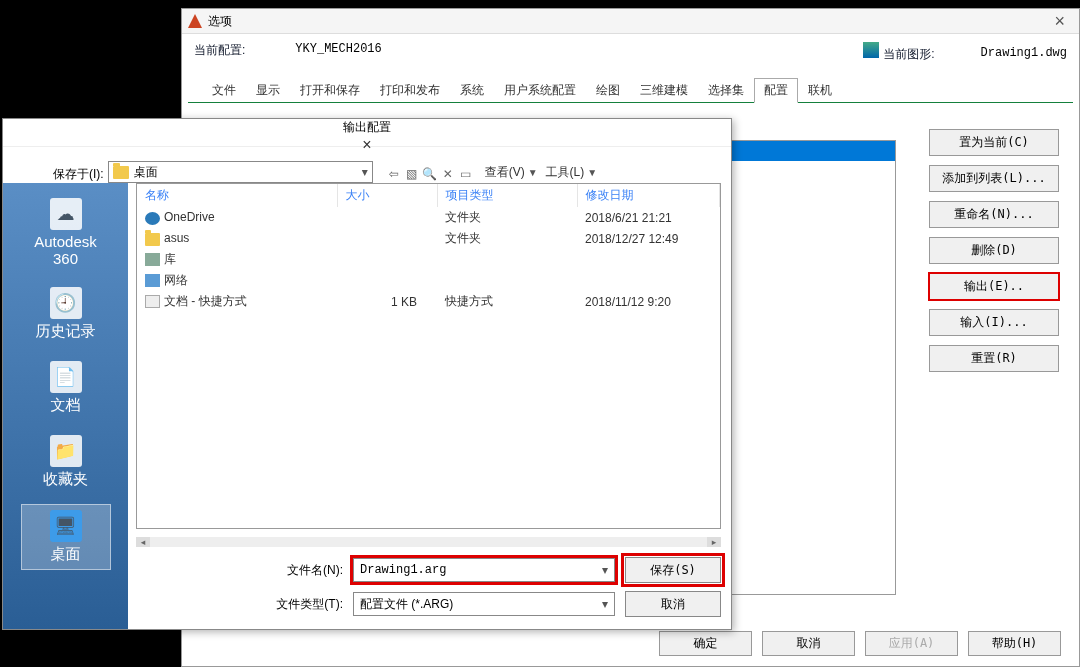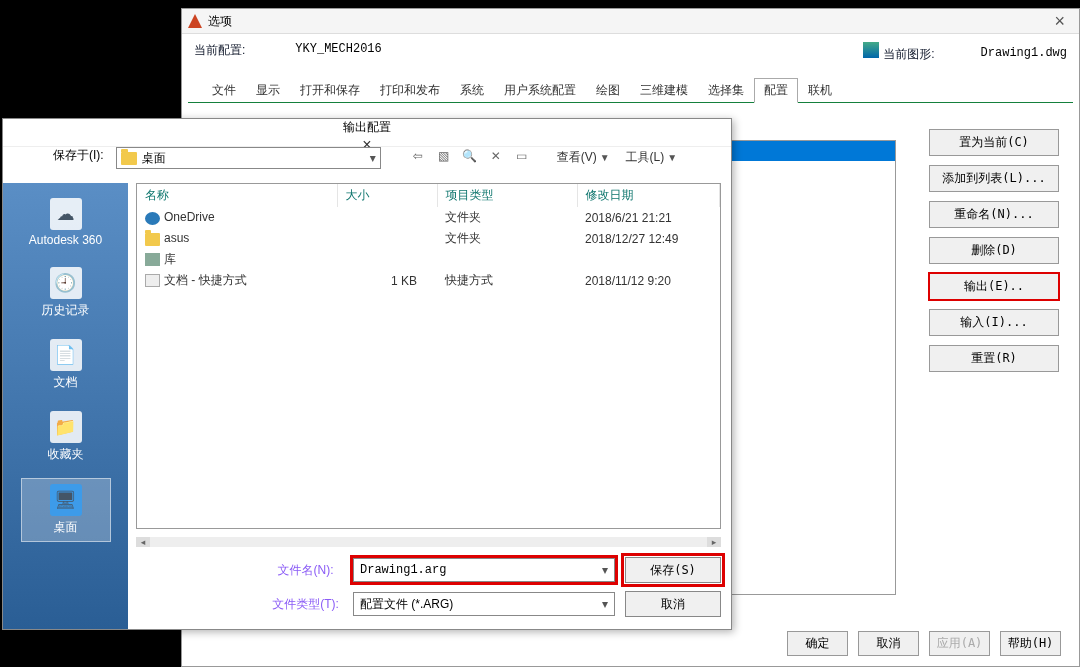--- a/index.html
+++ b/index.html
@@ -26,67 +26,67 @@
 .field-label { margin-bottom: 4px; }
 .profile-list { border: 1px solid #999; background: #fff; height: 455px; width: 700px; }
 .profile-list .row { padding: 3px 8px; }
 .profile-list .row.selected { background: #0078d7; color: #fff; }
 
 .side-buttons { position: absolute; right: 20px; top: 120px; display: flex; flex-direction: column; gap: 9px; width: 130px; }
 .side-buttons button { padding: 4px; background: #f0f0f0; border: 1px solid #999; cursor: pointer; font-family: "SimSun", monospace; }
 .side-buttons button.highlight { outline: 2px solid #d00; outline-offset: -1px; }
 
 .bottom-buttons { position: absolute; right: 18px; bottom: 10px; display: flex; gap: 10px; }
-.bottom-buttons button { width: 61px; padding: 3px; background: #f0f0f0; border: 1px solid #999; cursor: pointer; font-family: "SimSun", monospace; }
+.bottom-buttons button { width: 93px; padding: 3px; background: #f0f0f0; border: 1px solid #999; cursor: pointer; font-family: "SimSun", monospace; }
 .bottom-buttons button:disabled { color: #aaa; }
 
 
 .save-dialog { position: absolute; left: 2px; top: 118px; width: 730px; height: 512px; background: #fff; border: 1px solid #888; box-shadow: 2px 2px 8px rgba(0,0,0,0.3); display: flex; flex-direction: column; }
 .save-title { height: 28px; background: #fff; display: flex; align-items: center; padding: 0 8px; border-bottom: 1px solid #eee; flex-direction: column; }
 .save-title .acad-icon { width: 14px; height: 14px; background: #c42; margin-right: 8px; display: inline-block; clip-path: polygon(50% 0, 100% 100%, 0 100%); }
 .save-title .spacer { flex: 1; }
 .save-title .close { font-size: 16px; color: #333; cursor: pointer; padding: 0 4px; }
 
-.save-toolbar { height: 36px; display: flex; align-items: flex-start; padding: 0 10px 0 50px; gap: 8px; }
+.save-toolbar { height: 36px; display: flex; align-items: flex-end; padding: 0 10px 0 50px; gap: 0; }
 .save-toolbar .lbl { margin-right: 4px; }
 .save-toolbar .combo { width: 265px; height: 22px; border: 1px solid #888; background: #fff; display: flex; align-items: center; padding: 0 4px; }
 .save-toolbar .combo .folder-icon { width: 16px; height: 13px; background: #f2c94c; border-radius: 1px; display: inline-block; margin-right: 5px; position: relative; }
 .save-toolbar .combo .folder-icon:before { content: ""; position: absolute; top: -3px; left: 0; width: 7px; height: 3px; background: #f2c94c; border-radius: 1px 1px 0 0; }
 .save-toolbar .combo .dd { margin-left: auto; color: #555; }
 .tb-icon { width: 18px; height: 18px; display: inline-flex; align-items: center; justify-content: center; color: #666; cursor: pointer; }
 .tb-btn { display: inline-flex; align-items: center; gap: 3px; cursor: pointer; padding: 2px 4px; color: #333; }
 .tb-btn .dd { color: #555; font-size: 10px; }
 
 .save-body { flex: 1; display: flex; min-height: 0; }
 .sidebar { width: 125px; background: #3a6ea5; background: linear-gradient(#5a8ec5, #2a5e95); display: flex; flex-direction: column; align-items: center; padding-top: 10px; gap: 10px; color: #fff; }
 .sb-item { display: flex; flex-direction: column; align-items: center; gap: 3px; cursor: pointer; padding: 5px; width: 90px; }
 .sb-item.selected { background: rgba(255,255,255,0.25); border: 1px solid rgba(255,255,255,0.5); }
 .sb-icon { width: 32px; height: 32px; background: rgba(255,255,255,0.85); border-radius: 3px; display: flex; align-items: center; justify-content: center; font-size: 18px; color: #456; }
 .sb-icon.blue { background: #3d9be9; }
-.sb-item .txt { font-size: 12px; text-align: center; }
+.sb-item .txt { font-size: 15px; text-align: center; }
 
 .file-area { flex: 1; display: flex; flex-direction: column; }
 .file-list { flex: 1; border: 1px solid #999; margin: 0 10px 8px 8px; background: #fff; overflow: auto; }
 .file-list table { width: 100%; border-collapse: collapse; }
-.file-list th { text-align: left; font-weight: normal; padding: 3px 8px; border-right: 1px solid #e5e5e5; background: #fff; color: #0f766e; }
+.file-list th { text-align: left; font-weight: normal; padding: 3px 8px; border-right: 1px solid #e5e5e5; background: #fff; color: #3b82f6; }
 .file-list td { padding: 2px 8px; color: #333; white-space: nowrap; }
 .row-icon { width: 15px; height: 13px; display: inline-block; vertical-align: middle; margin-right: 4px; }
 .icon-folder { background: #f2c94c; position: relative; border-radius: 1px; }
 .icon-folder:before { content: ""; position: absolute; top: -3px; left: 0; width: 6px; height: 3px; background: #f2c94c; border-radius: 1px 1px 0 0; }
 .icon-cloud { background: #2a7ab9; border-radius: 50%; }
 .icon-pc { background: #b0c0d0; }
 .icon-lib { background: #8a9; }
 .icon-net { background: #5a9bd5; }
 .icon-link { background: #eee; border: 1px solid #aaa; }
 .file-scroll { height: 10px; margin: 0 10px 2px 8px; background: #eee; position: relative; }
 .file-scroll .left, .file-scroll .right { position: absolute; top: 0; width: 14px; height: 10px; background: #ddd; text-align: center; line-height: 10px; font-size: 9px; color: #666; }
 .file-scroll .left { left: 0; } .file-scroll .right { right: 0; }
 
 .save-fields { padding: 8px 10px 12px 140px; display: grid; grid-template-columns: 75px 1fr 96px; gap: 8px 10px; align-items: center; position: relative; }
-.save-fields .flabel { text-align: center; color: #8b5cf6; }
+.save-fields .flabel { text-align: right; color: #000000; }
 .save-fields .combo2 { height: 24px; border: 1px solid #888; background: #fff; display: flex; align-items: center; padding: 0 6px; }
 .save-fields .combo2 .dd { margin-left: auto; color: #555; }
 .save-fields .combo2.highlight { outline: 3px solid #d00; }
 .save-fields button { height: 26px; border: 1px solid #888; background: #f0f0f0; cursor: pointer; font-family: "SimSun", monospace; }
 .save-fields button.highlight { outline: 3px solid #d00; outline-offset: 1px; }
 </style>
 </head>
 <body>
 
 <div class="options-dialog">
@@ -222,20 +222,26 @@
                 <td>文件夹</td>
                 <td>2018/12/27 12:49</td>
               </tr>
             <tr>
                 <td><span class="row-icon icon-lib"></span><span>库</span></td>
                 <td></td>
                 <td></td>
                 <td></td>
               </tr>
             <tr>
+                <td><span class="row-icon icon-net"></span><span>网络</span></td>
+                <td></td>
+                <td></td>
+                <td></td>
+              </tr>
+            <tr>
                 <td><span class="row-icon icon-link"></span><span>文档 - 快捷方式</span></td>
                 <td style="text-align:right;padding-right:20px">1 KB</td>
                 <td>快捷方式</td>
                 <td>2018/11/12 9:20</td>
               </tr>
           </tbody>
         </table>
       </div>
       <div class="file-scroll">
           <div class="left">◂</div>

